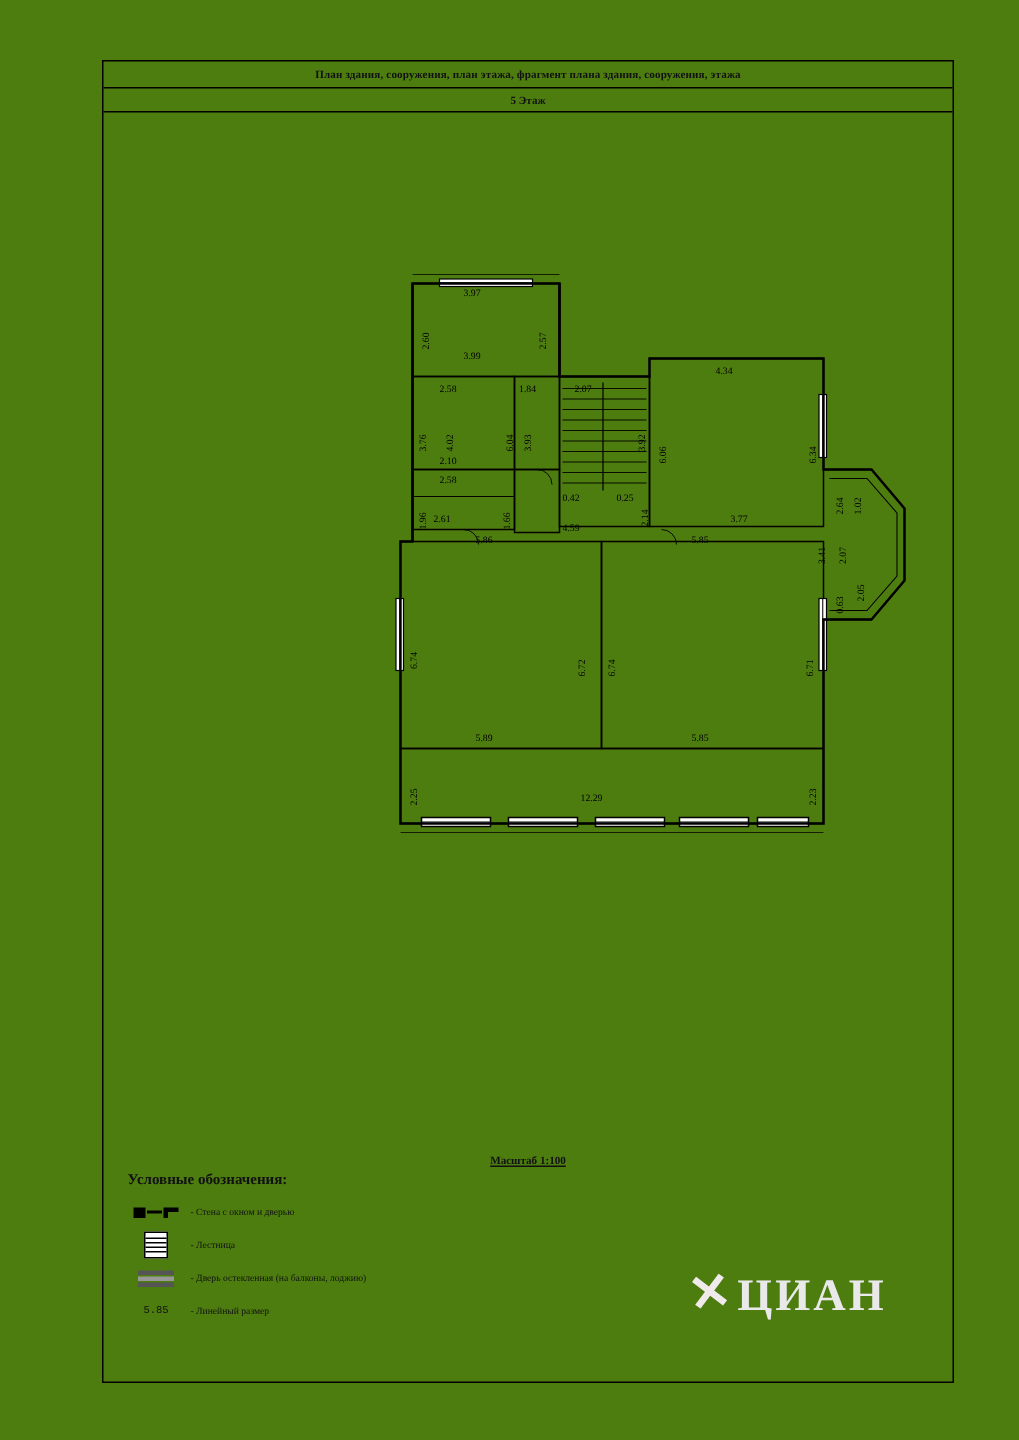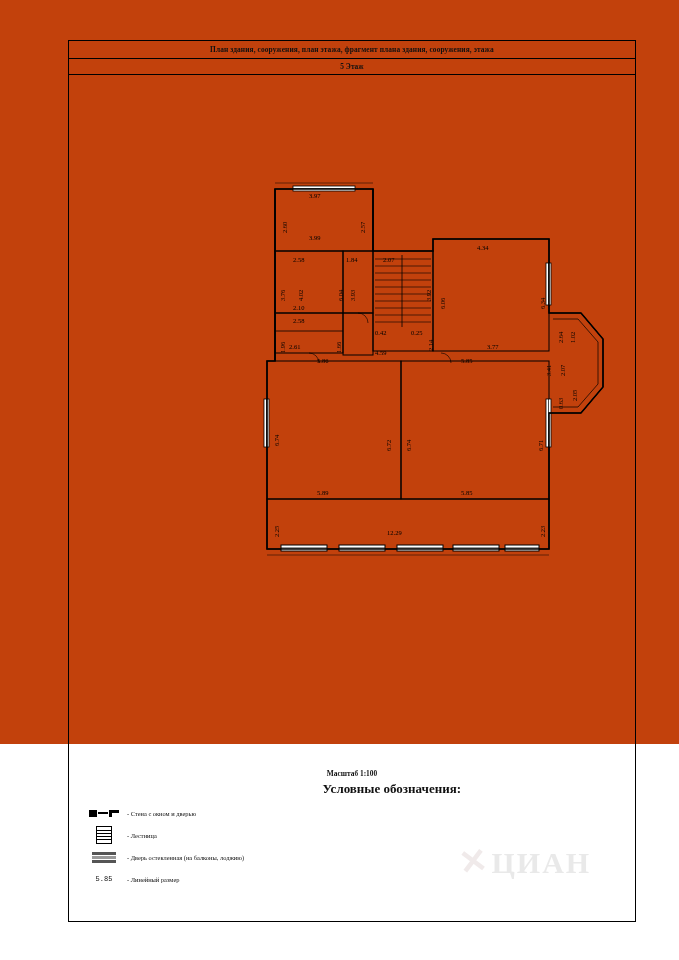--- a/index.html
+++ b/index.html
@@ -11,22 +11,22 @@
     width: 679px;
     height: 960px;
     font-family: "Liberation Serif", serif;
     color: #111;
     position: relative;
     overflow: hidden;
   }
   .page {
     position: absolute;
     left: 0; top: 0;
-    width: 679px; height: 744px;
-    background: #c2410c;
+    width: 679px; height: 960px;
+    background: #4d7c0f;
   }
   
   .doc-frame {
     position: absolute;
     left: 68px;
     top: 40px;
     width: 568px;
     height: 882px;
     border: 1px solid #000;
     box-sizing: border-box;
@@ -57,35 +57,35 @@
     line-height: 15px;
   }
   .scale-label {
     position: absolute;
     left: 0;
     top: 728px;
     width: 100%;
     text-align: center;
     font-size: 7.4px;
     font-weight: bold;
+    text-decoration: underline;
   }
   
   .legend {
     position: absolute;
     left: 12px;
     top: 740px;
     width: 380px;
     font-size: 6.6px;
   }
   .legend-title {
     font-weight: bold;
-    font-size: 13px;
+    font-size: 10px;
     margin-bottom: 6px;
     margin-left: 4px;
-    text-align: right;
   }
   .legend-row {
     display: flex;
     align-items: center;
     height: 20px;
     margin-bottom: 2px;
   }
   .legend-sym {
     width: 46px;
     display: flex;

